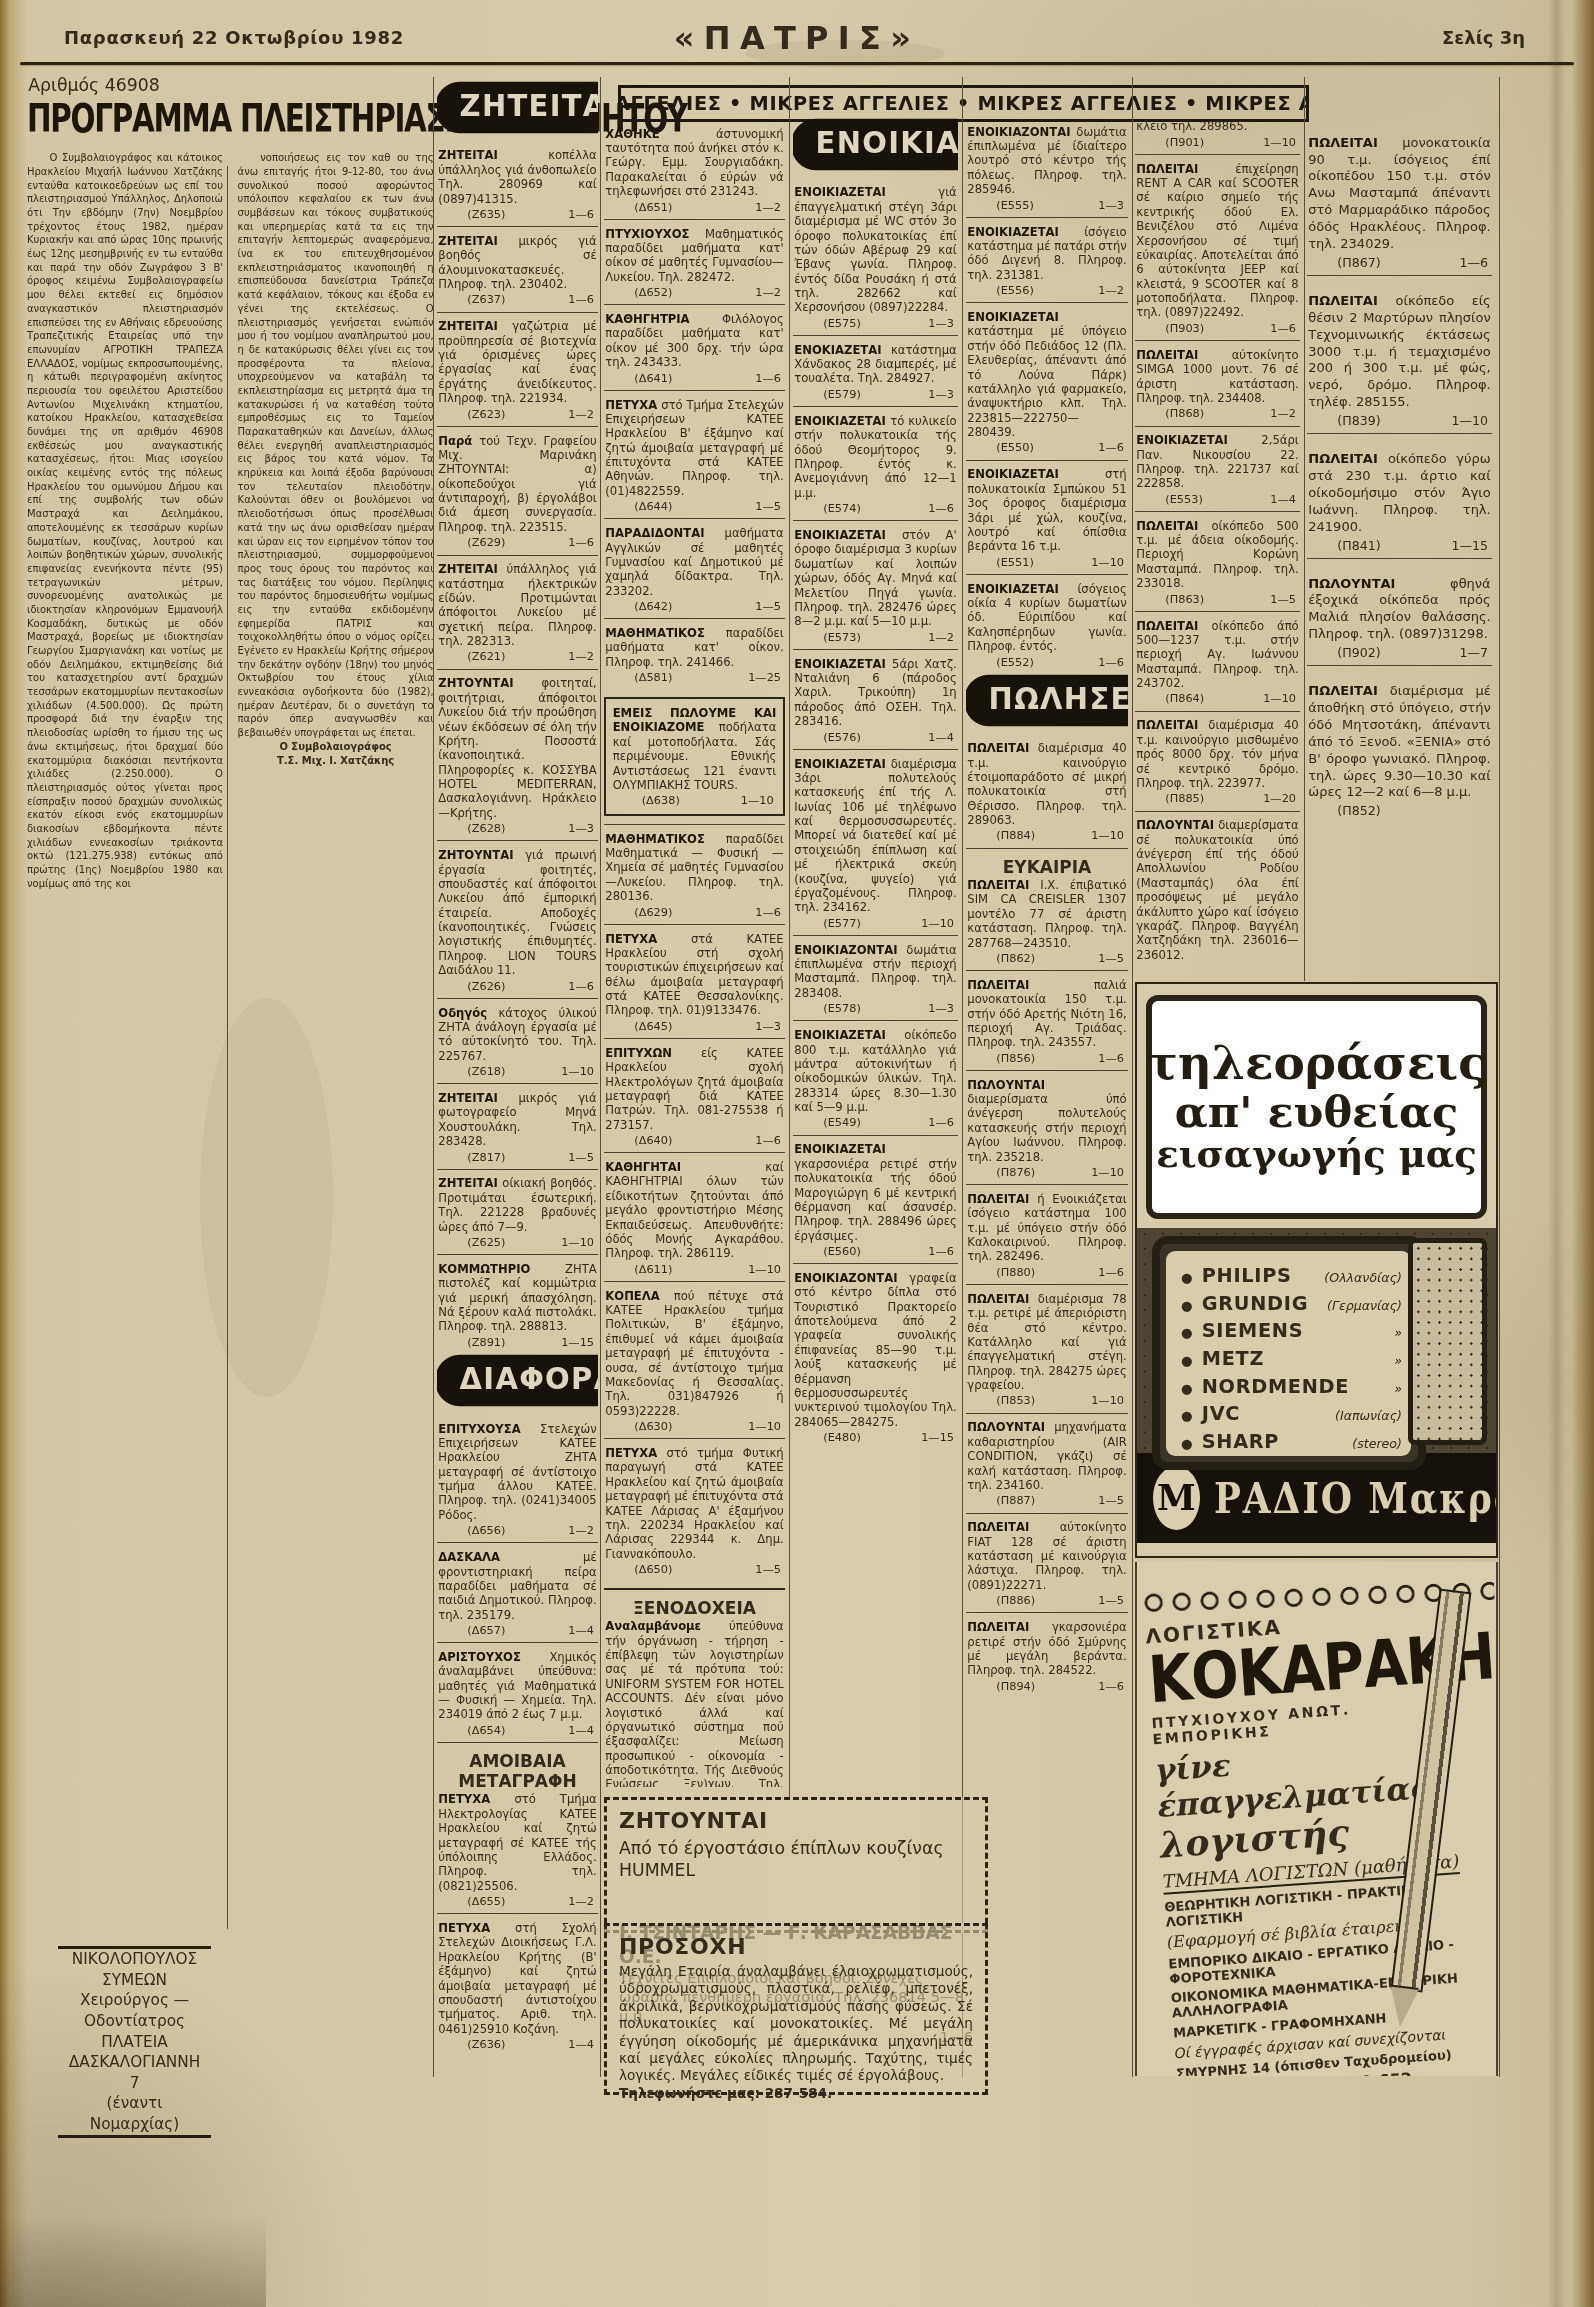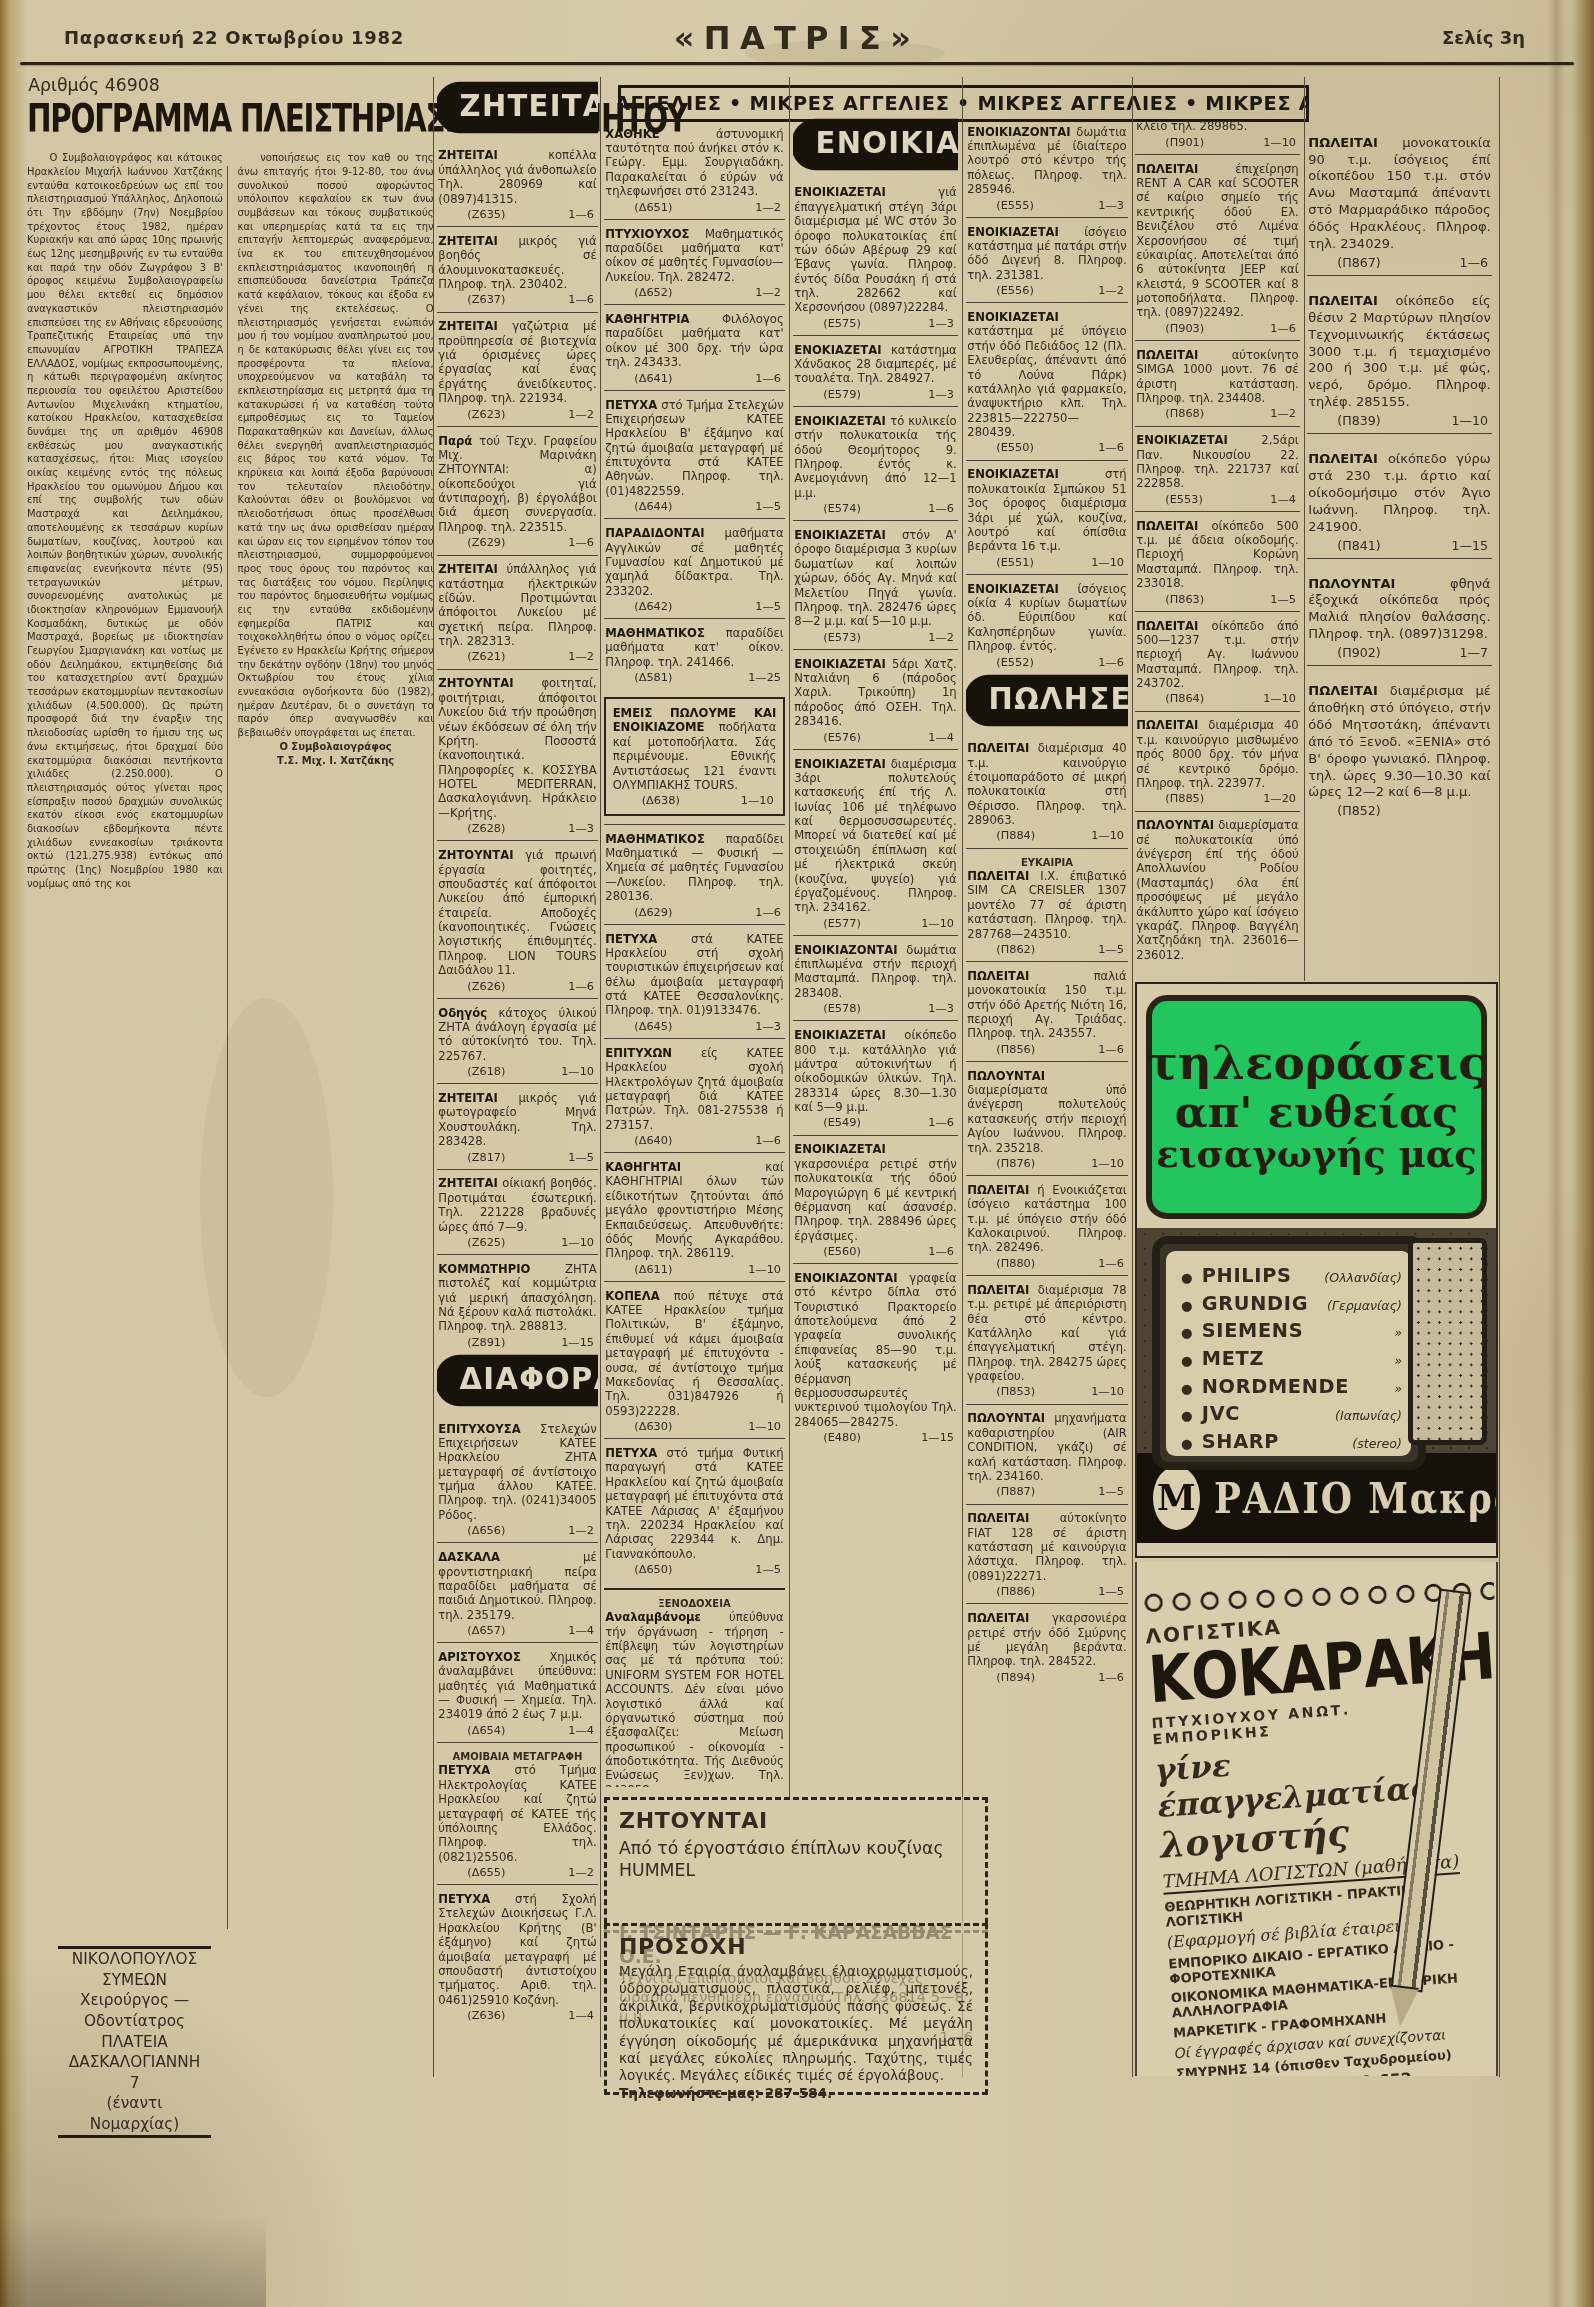--- a/index.html
+++ b/index.html
@@ -43,36 +43,36 @@
   .badge-row{text-align:center;margin:4px 0 12px 0;}
   .badge{display:inline-block;background:#17120a;color:#ddd5bd;font-weight:bold;font-size:29px;letter-spacing:1.3px;padding:4px 22.6px 6.7px 22.6px;border-radius:27px;box-shadow:0 0 0 2px #17120a;transform:scaleY(1.05);}
   .ad{padding:6.7px 1.3px 5.3px 1.3px;}
   .ad + .ad{border-top:1.3px solid #4a4130;}
   .ad-text{margin:0;font-size:11.6px;line-height:1.24;text-align:justify;}
   #c8 .ad-text{font-size:13px;line-height:1.3;margin-top:10px;}
   .ad-lead{color:#1e1809;}
   .ad-meta{display:flex;font-size:11.3px;padding:2px 2.7px 0 29px;}
   #c8 .ad-meta{font-size:12.6px;}
   .ad-run{margin-left:auto;}
-  .ad-header{text-align:center;font-weight:bold;font-size:10px;margin:1.3px 0;}
+  .ad-header{text-align:center;font-weight:bold;font-size:17px;margin:1.3px 0;}
   .ad.boxed{border:2px solid #2c261a !important;padding:6.7px;margin:8px 0;}
   .ad.hline{border-top:2px solid #2c261a !important;border-bottom:2px solid #2c261a;margin-top:6.7px;}
   .ad.frag{padding-top:1.3px;}
   
   .widebox{position:absolute;border:3.3px dashed #2c261a;background:rgba(214,203,170,.6);padding:8px 12px;}
   #zbox{left:604px;top:1797px;width:354px;height:114px;}
   #pbox{left:604px;top:1923px;width:354px;height:150px;}
   .wb-head{font-weight:bold;font-size:22px;letter-spacing:0.7px;margin-bottom:4px;}
   .wb-line{font-size:17.3px;line-height:1.3;}
   .wb-line.b{font-weight:bold;font-size:18.6px;margin-top:39px;}
   .wb-body{font-size:13.6px;line-height:1.28;text-align:justify;}
   .wb-run{text-align:right;font-size:14.6px;margin-top:1.3px;}
   
   .tvad{position:absolute;left:1135px;top:982px;width:359px;height:572px;border:2.7px solid #2c261a;background:#d6cbaa;overflow:hidden;}
-  .bubble{margin:10.6px 9.3px 0 9.3px;height:212px;border:6px solid #2a2418;border-radius:21px;background:#22c55e;display:flex;flex-direction:column;align-items:center;justify-content:center;}
+  .bubble{margin:10.6px 9.3px 0 9.3px;height:212px;border:6px solid #2a2418;border-radius:12px;background:#ffffff;display:flex;flex-direction:column;align-items:center;justify-content:center;}
   .bubble div{font-family:"DejaVu Serif",serif;font-weight:bold;color:#241e12;line-height:1.08;}
   .bl1{font-size:47px;} .bl2{font-size:43px;} .bl3{font-size:37px;}
   .tv-zone{position:relative;height:225px;margin-top:9.3px;background:
       radial-gradient(2px 2px at 8px 6px, rgba(20,15,5,.55) 50%, transparent 55%),
       #4d4434;background-size:18px 15.3px;}
   .tv-set{position:absolute;left:14.6px;top:8px;width:245px;height:205px;border:8.7px solid #241f15;border-radius:16px;background:#37312542;background-color:#3a3428;padding:6.7px;}
   .tv-screen{width:100%;height:100%;background:#d8cdab;border-radius:9.3px;padding:13.3px 0 0 14.6px;box-sizing:border-box;}
   .brand-row{display:flex;align-items:baseline;margin-bottom:4.7px;}
   .brand-dot{font-size:13.3px;margin-right:9.3px;}
   .brand-name{font-weight:bold;font-size:19.3px;letter-spacing:0.7px;}

